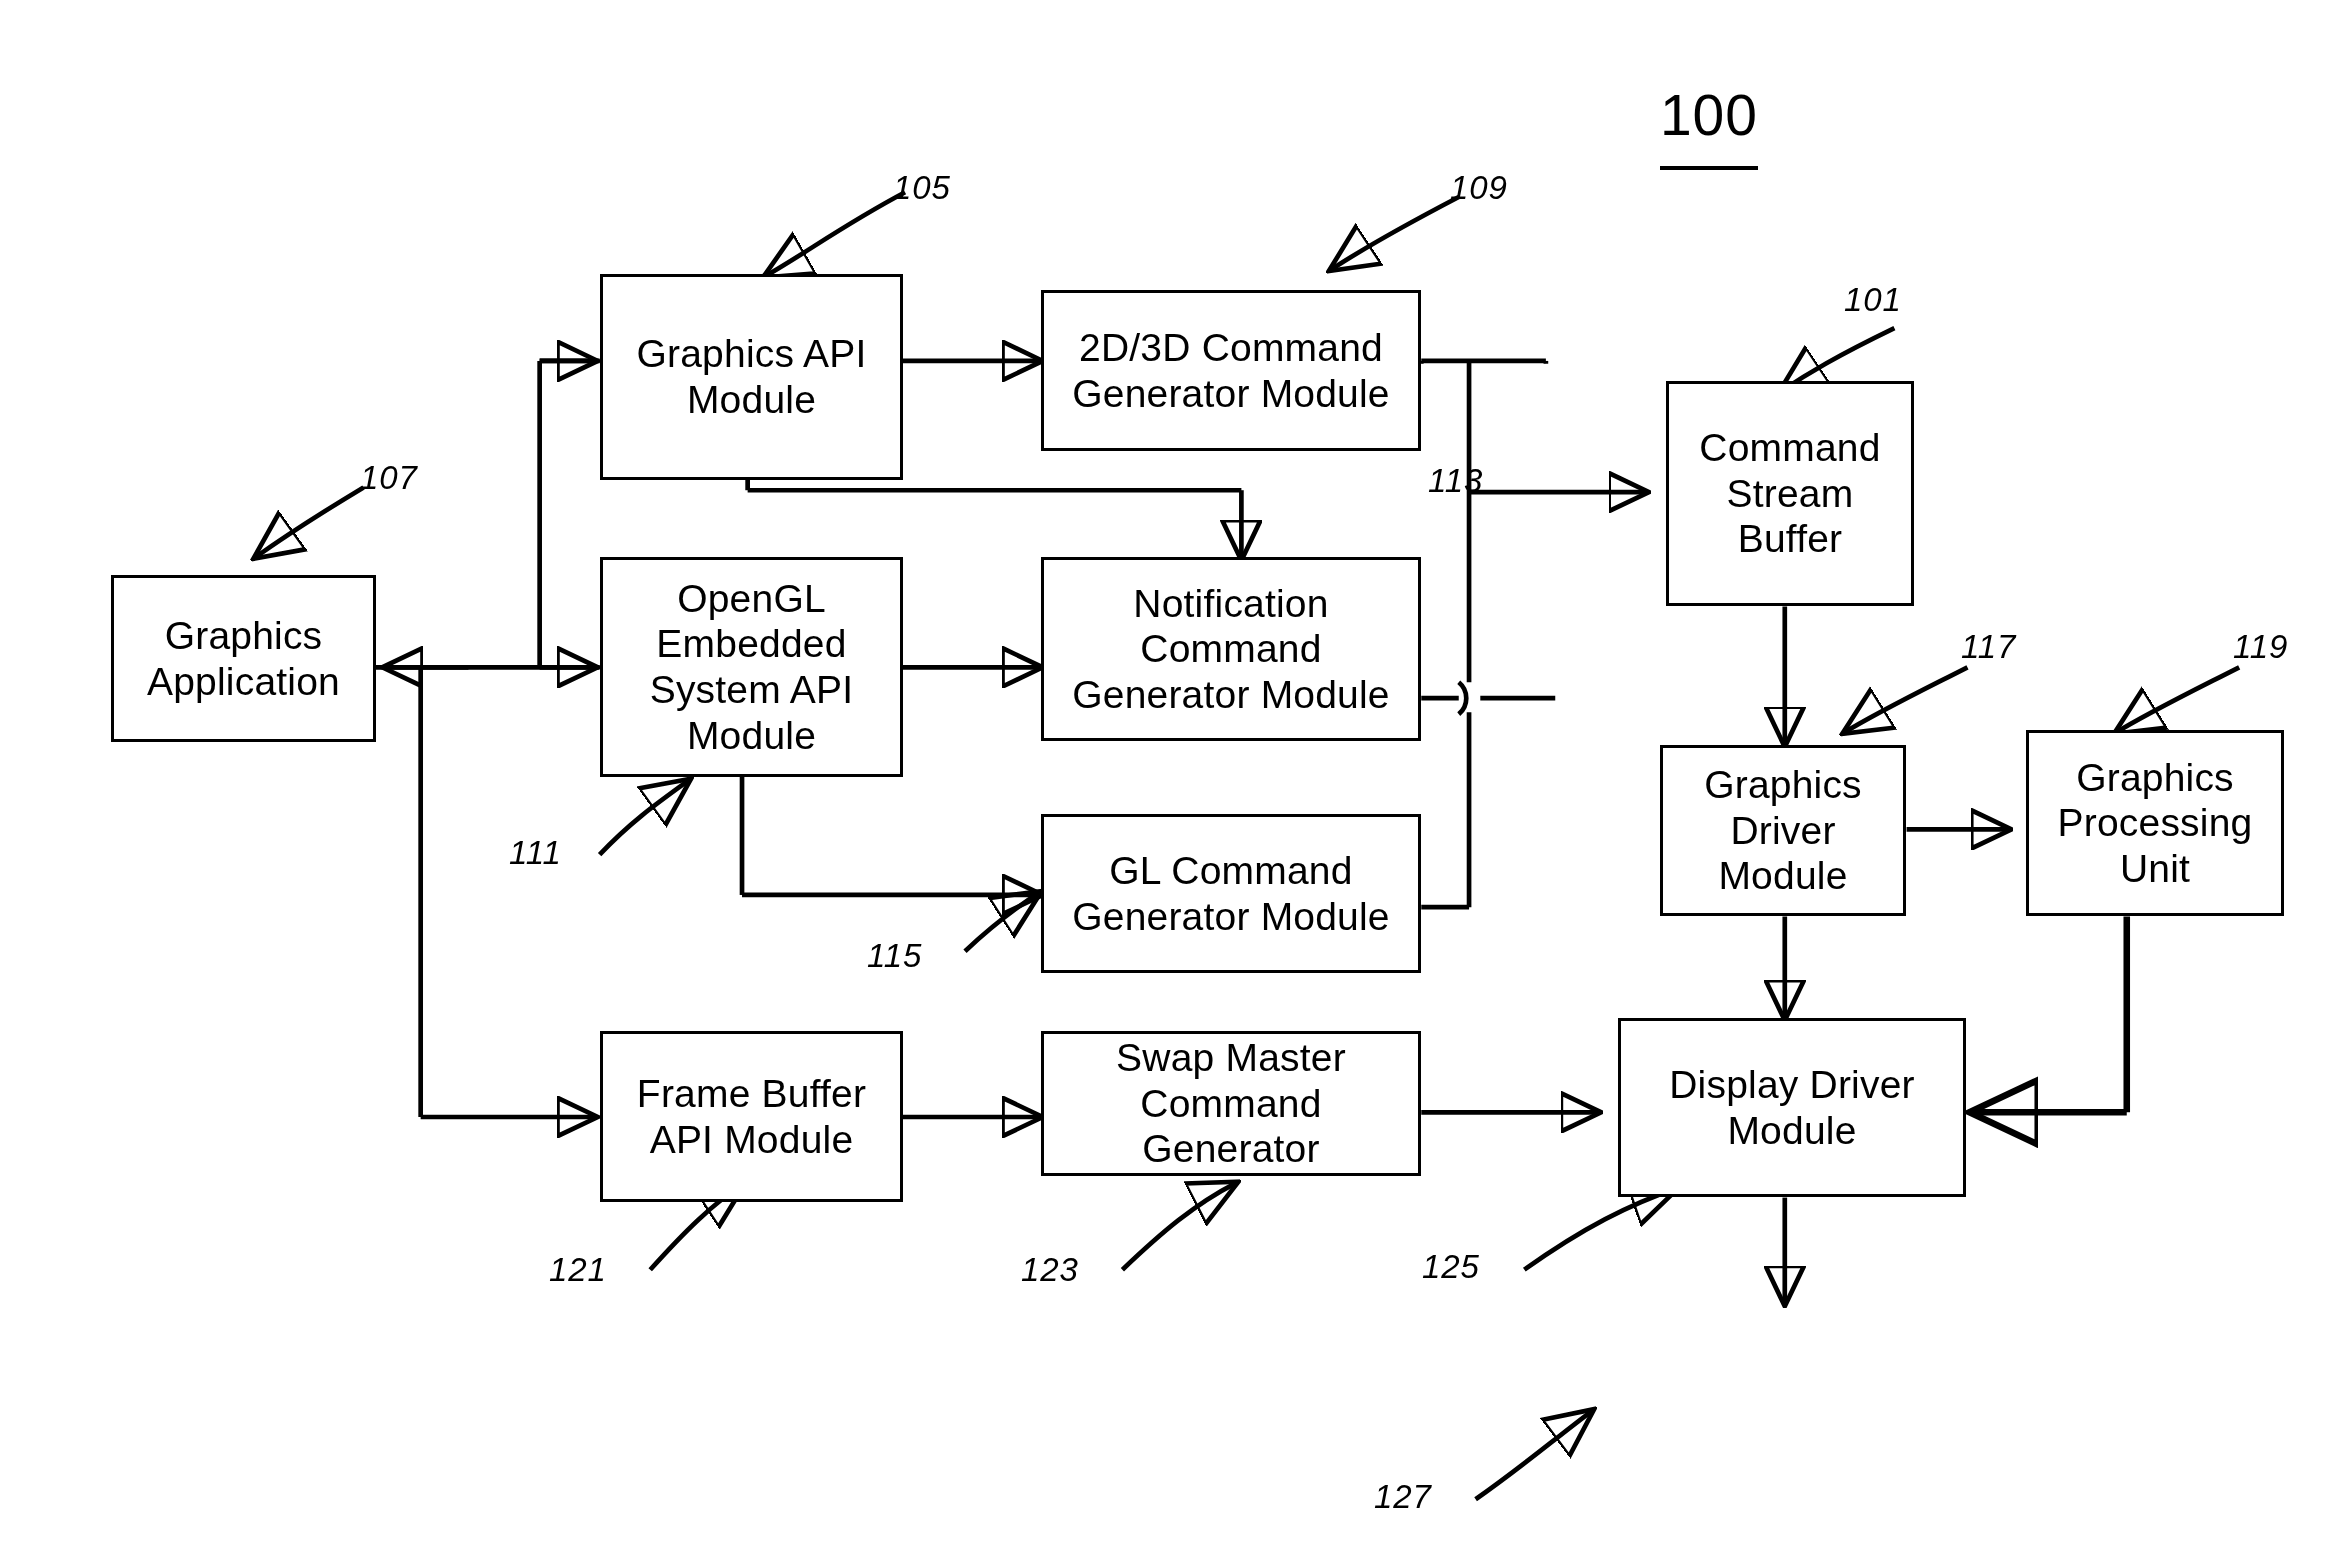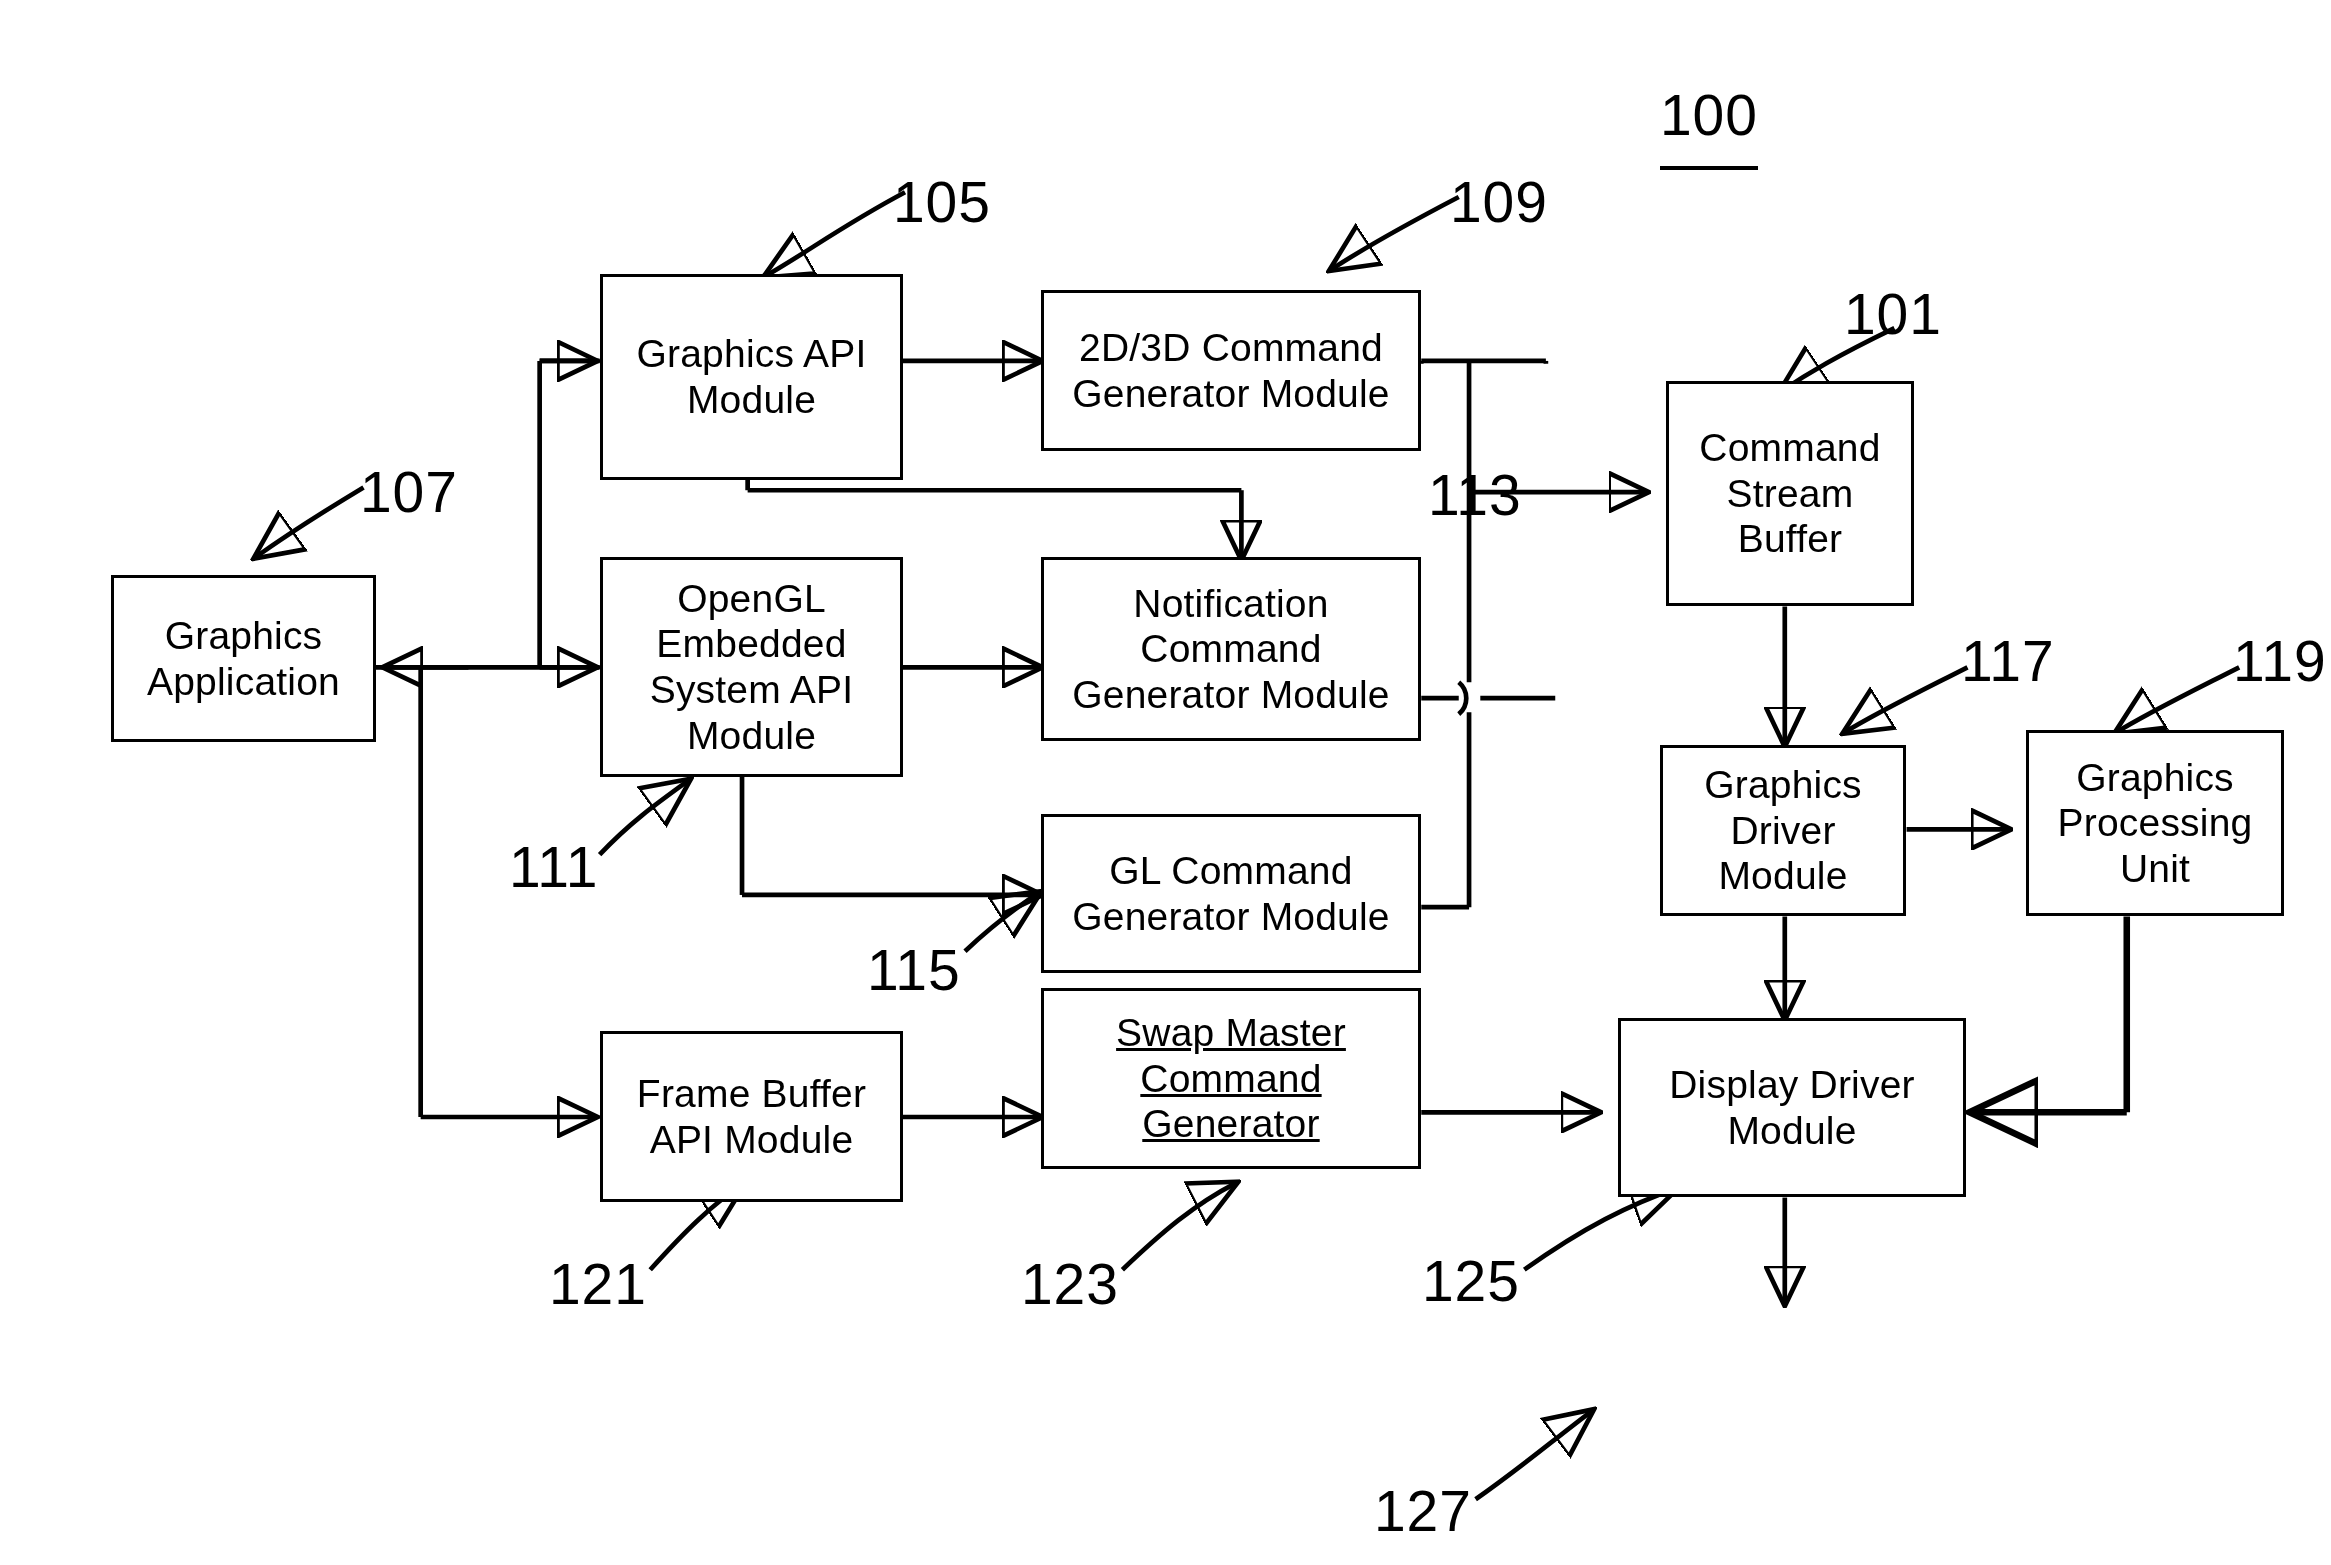--- a/index.html
+++ b/index.html
@@ -41,24 +41,25 @@
     justify-content: center;
     text-align: center;
     line-height: 1.17;
     font-size: 39px;
     letter-spacing: 0.2px;
     white-space: pre-line;
     padding: 0 5.6px;
   }
   .ref {
     position: absolute;
-    font-size: 57px;
+    font-size: 33px;
     font-weight: 400;
     letter-spacing: 0.9px;
     white-space: nowrap;
+    font-style: italic;
   }
   .fignum {
     position: absolute;
     font-size: 57px;
     letter-spacing: 0.9px;
     border-bottom: 4.7px solid #000000;
     padding-bottom: 20px;
     line-height: 1.05;
   }
 </style>
@@ -193,21 +194,21 @@
   <div class="blk" style="left:1041px; top:290px; width:380px; height:161px;">2D/3D Command
 Generator Module</div>
 
   <div class="blk" style="left:1041px; top:557px; width:380px; height:184px;">Notification
 Command
 Generator Module</div>
 
   <div class="blk" style="left:1041px; top:814px; width:380px; height:159px;">GL Command
 Generator Module</div>
 
-  <div class="blk" style="left:1041px; top:988px; width:380px; height:181px;text-decoration:underline;">Swap Master
+  <div class="blk" style="left:1041px; top:1031px; width:380px; height:145px;">Swap Master
 Command
 Generator</div>
 
   <div class="blk" style="left:1666px; top:381px; width:248px; height:225px;">Command
 Stream
 Buffer</div>
 
   <div class="blk" style="left:1660px; top:745px; width:246px; height:171px;">Graphics
 Driver
 Module</div>

